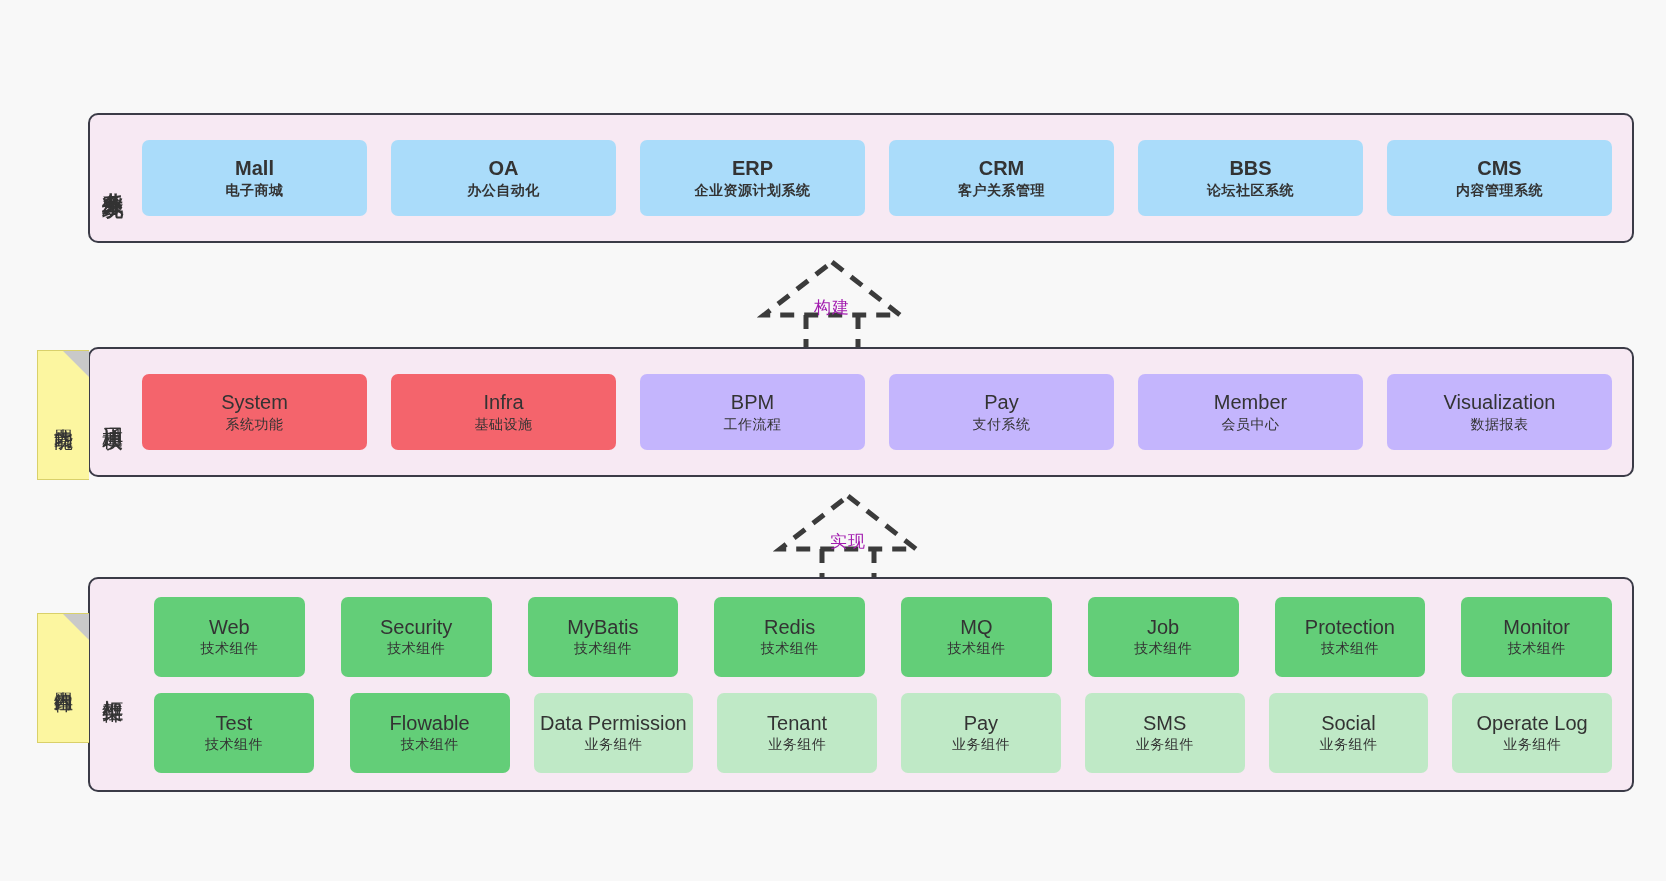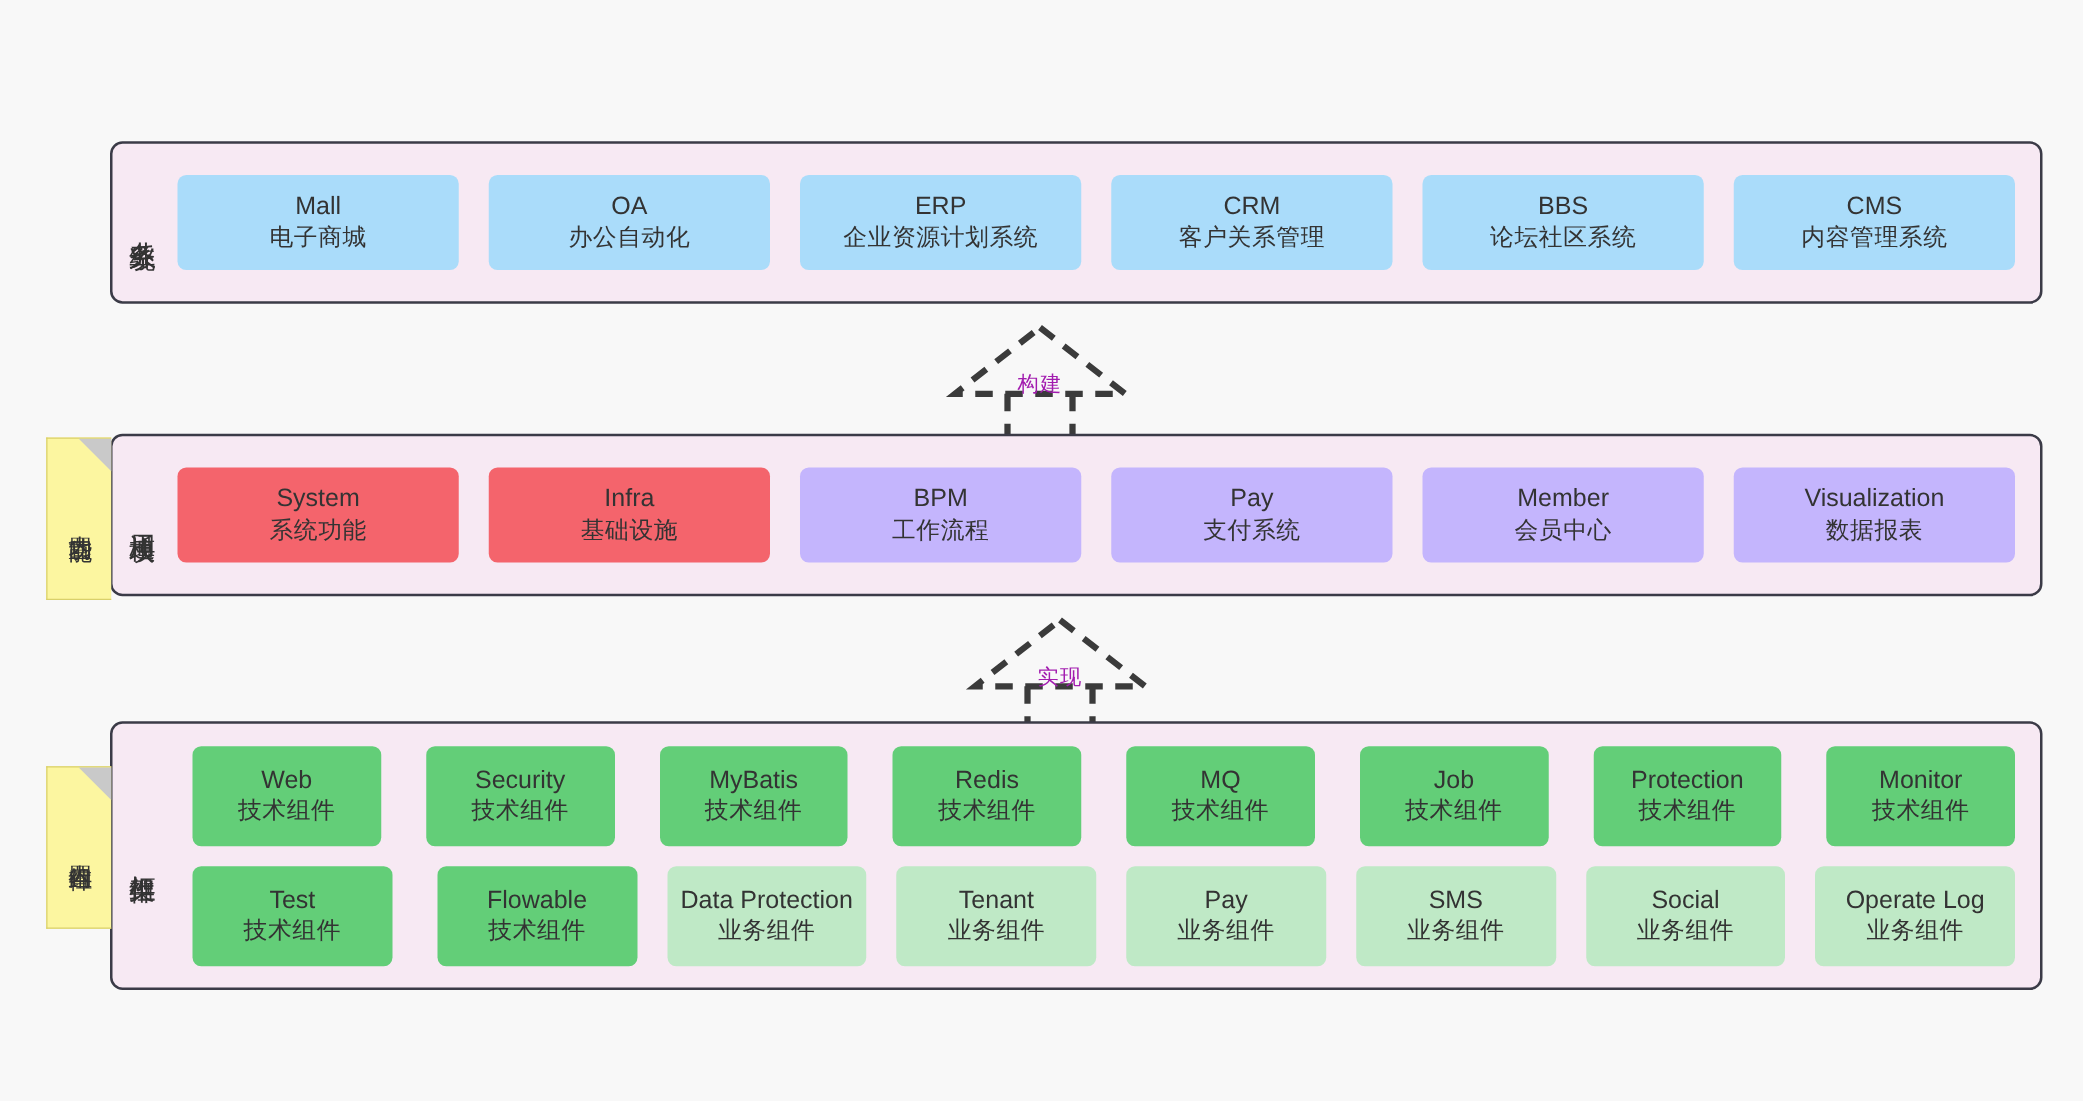--- a/index.html
+++ b/index.html
@@ -74,34 +74,34 @@
     text-align: center;
     line-height: 1.28;
     color: #333333;
     padding: 4px 6px;
   }
   .box .en {
     font-size: 20px;
     white-space: nowrap;
   }
   .box .cn {
-    font-size: 19px;
+    font-size: 14px;
     letter-spacing: 0.5px;
     white-space: nowrap;
   }
   .box.wrap .en { white-space: normal; }
 
   .c-blue       { background: #aadcfa; }
   .c-red        { background: #f4646c; }
   .c-pink       { background: #c4b5fd; }
   .c-green      { background: #63ce78; margin-left: 12px; }
   .c-lightgreen { background: #bfe9c6; }
 
   
-  #layer-business  { left: 88px;  top: 113px; width: 1546px; height: 130px; }
+  #layer-business  { left: 88px;  top: 113px; width: 1546px; height: 130px; font-weight: bold; }
   #layer-business .layer-body  { padding-right: 20px; }
   #layer-business .row { height: 76px; }
 
   #layer-modules   { left: 88px;  top: 347px; width: 1546px; height: 130px; }
   #layer-modules .layer-body   { padding-right: 20px; }
   #layer-modules .row { height: 76px; }
 
   #layer-framework { left: 88px;  top: 577px; width: 1546px; height: 215px; }
   #layer-framework .layer-body { padding-right: 20px; gap: 16px; }
   #layer-framework .row { height: 80px; }
@@ -284,21 +284,21 @@
       <div class="row">
         <div class="box c-green">
           <div class="en">Test</div>
           <div class="cn">技术组件</div>
         </div>
         <div class="box c-green">
           <div class="en">Flowable</div>
           <div class="cn">技术组件</div>
         </div>
         <div class="box c-lightgreen wrap">
-          <div class="en">Data Protection</div>
+          <div class="en">Data Permission</div>
           <div class="cn">业务组件</div>
         </div>
         <div class="box c-lightgreen">
           <div class="en">Tenant</div>
           <div class="cn">业务组件</div>
         </div>
         <div class="box c-lightgreen">
           <div class="en">Pay</div>
           <div class="cn">业务组件</div>
         </div>

